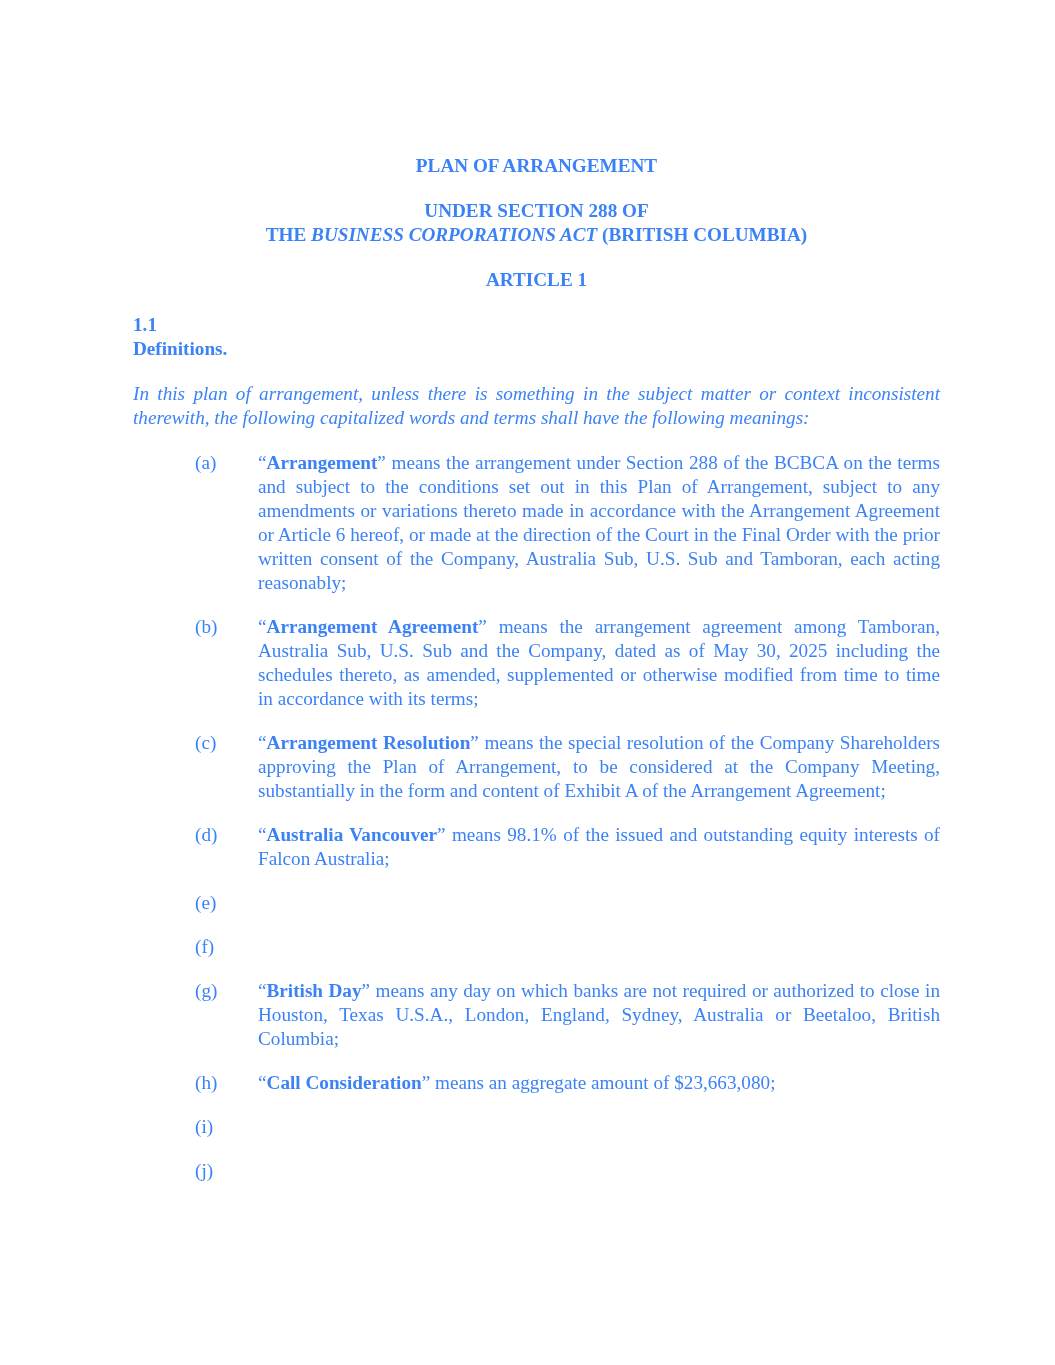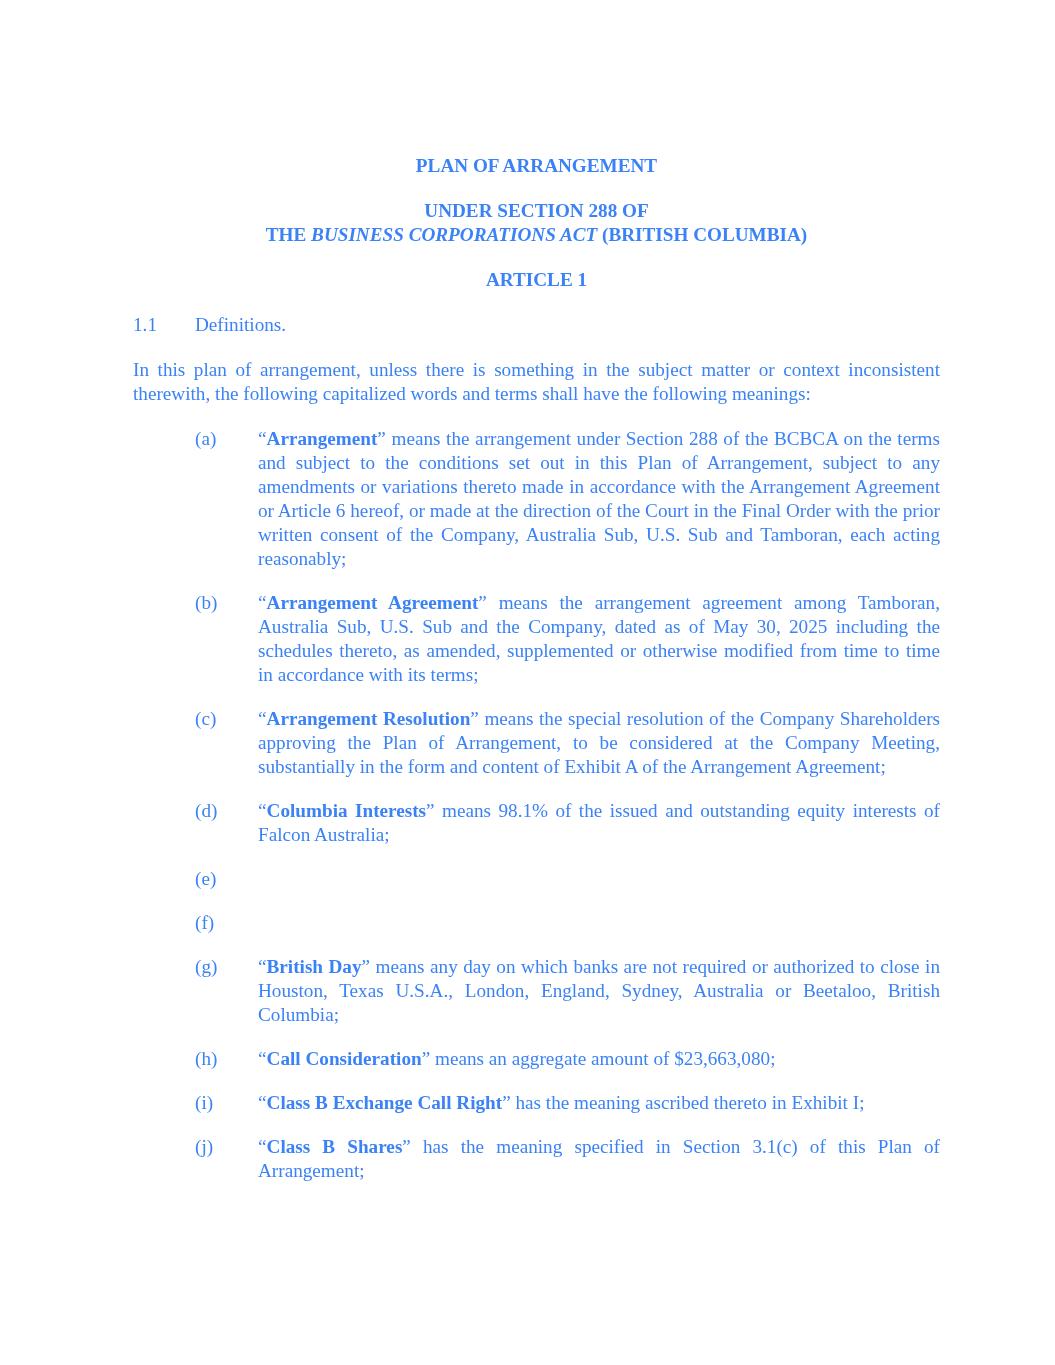--- a/index.html
+++ b/index.html
@@ -5,23 +5,23 @@
   html, body { margin: 0; padding: 0; background: #ffffff; }
   body { width: 1055px; height: 1365px; position: relative; overflow: hidden; }
   .page {
     position: absolute; left: 133px; top: 122px; width: 807px;
     font-family: "Liberation Serif", serif; font-size: 19.2px; line-height: 24px; color: #3b82f6; margin-top: 32px;
   }
   .center { text-align: center; font-weight: bold; }
   .t1 { margin: 0 0 21px 0; }
   .t2 { margin: 0 0 21px 0; }
   .t3 { margin: 0 0 21px 0; }
-  .section-head { font-weight: normal; margin: 0 0 21px 0; display: flex; }
+  .section-head { font-weight: bold; margin: 0 0 21px 0; display: flex; flex-direction: column; }
   .section-num { width: 62px; }
-  .intro { margin: 0 0 21px 0; }
+  .intro { margin: 0 0 21px 0; font-style: italic; }
   .def-list { margin: 0; padding: 0; list-style: none; }
   .def {
     display: flex; margin: 0 0 20px 0;
   }
   .def-label { width: 63px; margin-left: 62px; flex: none; }
   .def-body { flex: 1; text-align: justify; }
   .term { font-weight: bold; }
   i { font-style: italic; }
 </style>
 </head>
@@ -50,38 +50,36 @@
     <div class="def">
       <span class="def-label">(b)</span>
       <span class="def-body"><span>“</span><b class="term">Arrangement Agreement</b><span>”</span><span> means the arrangement agreement among Tamboran, Australia Sub, U.S. Sub and the Company, dated as of May 30, 2025 including the schedules thereto, as amended, supplemented or otherwise modified from time to time in accordance with its terms;</span></span>
     </div>
     <div class="def">
       <span class="def-label">(c)</span>
       <span class="def-body"><span>“</span><b class="term">Arrangement Resolution</b><span>”</span><span> means the special resolution of the Company Shareholders approving the Plan of Arrangement, to be considered at the Company Meeting, substantially in the form and content of Exhibit A of the Arrangement Agreement;</span></span>
     </div>
     <div class="def">
       <span class="def-label">(d)</span>
-      <span class="def-body"><span>“</span><b class="term">Columbia Interests</b><span>”</span><span> means 98.1% of the issued and outstanding equity interests of Falcon Australia;</span></span>
+      <span class="def-body"><span>“</span><b class="term">Australia Vancouver</b><span>”</span><span> means 98.1% of the issued and outstanding equity interests of Falcon Australia;</span></span>
     </div>
     <div class="def">
       <span class="def-label">(e)</span>
     </div>
     <div class="def">
       <span class="def-label">(f)</span>
     </div>
     <div class="def">
       <span class="def-label">(g)</span>
       <span class="def-body"><span>“</span><b class="term">British Day</b><span>”</span><span> means any day on which banks are not required or authorized to close in Houston, Texas U.S.A., London, England, Sydney, Australia or Beetaloo, British Columbia;</span></span>
     </div>
     <div class="def">
       <span class="def-label">(h)</span>
       <span class="def-body"><span>“</span><b class="term">Call Consideration</b><span>”</span><span> means an aggregate amount of $23,663,080;</span></span>
     </div>
     <div class="def">
       <span class="def-label">(i)</span>
-      <span class="def-body"><span>“</span><b class="term">Class B Exchange Call Right</b><span>”</span><span> has the meaning ascribed thereto in Exhibit I;</span></span>
     </div>
     <div class="def">
       <span class="def-label">(j)</span>
-      <span class="def-body"><span>“</span><b class="term">Class B Shares</b><span>”</span><span> has the meaning specified in Section 3.1(c) of this Plan of Arrangement;</span></span>
     </div>
   </div>
 </div>
 
 </body></html>

